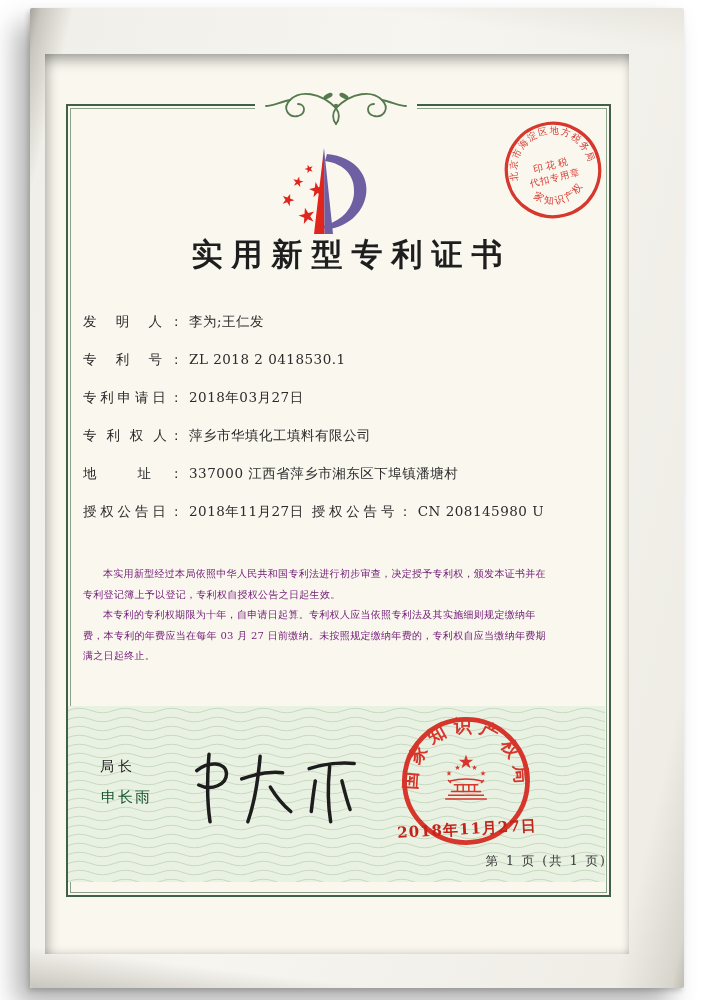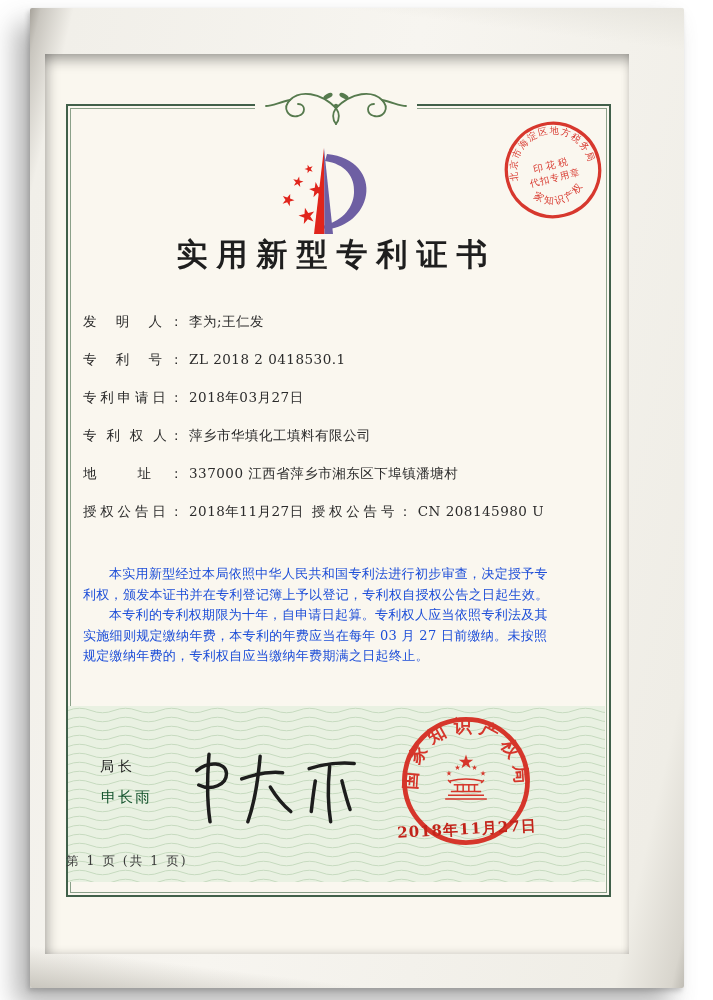--- a/index.html
+++ b/index.html
@@ -31,42 +31,42 @@
     z-index:2;
   }
   .bbox{position:absolute;left:21px;top:50px;width:541px;height:789px;border:2px solid #41604a;}
   .bbox-inner{position:absolute;inset:2px;border:1px solid #8aa089;}
   .ornament{position:absolute;left:210px;top:29px;width:162px;height:45px;background:#faf7ef;z-index:3;
     display:flex;align-items:center;justify-content:center;}
   
   .cert-no{position:absolute;left:38px;top:74px;font-size:13.5px;letter-spacing:1px;color:#333;z-index:4;}
   .logo{position:absolute;left:216px;top:82px;width:150px;height:102px;z-index:3;}
   .tax-stamp{position:absolute;left:452px;top:60px;width:112px;height:112px;transform:rotate(-14deg);opacity:.92;z-index:4;}
-  .title{position:absolute;left:21px;top:180px;width:541px;text-align:center;
+  .title{position:absolute;left:36px;top:180px;width:541px;text-align:center;
     font-size:31px;font-weight:600;letter-spacing:9px;color:#1e1e1e;z-index:4;}
   
   .fields{position:absolute;left:38px;top:256px;width:492px;font-size:13.5px;color:#2b2b2b;z-index:4;}
   .frow{margin:0 0 16px 0;line-height:22px;white-space:nowrap;}
   .frow.mb-lg{margin-bottom:24px;}
   .flabel{display:inline-block;width:100px;text-align:justify;text-align-last:justify;vertical-align:top;}
   .fvalue{margin-left:6px;letter-spacing:.5px;}
   .fpair2{margin-left:8px;}
   
-  .bodytext{position:absolute;left:38px;top:510px;width:470px;font-size:13px;line-height:20.5px;color:#1d4ed8;z-index:4;}
+  .bodytext{position:absolute;left:38px;top:510px;width:470px;font-size:10px;line-height:20.5px;color:#701a75;z-index:4;}
   .bodytext p{margin:0;text-indent:2em;letter-spacing:.3px;}
   
   .band{position:absolute;left:23px;top:652px;width:537px;height:176px;background:#e9f1e2;z-index:3;}
   .band svg{display:block;width:100%;height:100%;}
   .sig-role{position:absolute;left:55px;top:704px;font-size:14px;letter-spacing:4px;color:#222;z-index:5;}
   .sig-name{position:absolute;left:56px;top:734px;font-size:15px;letter-spacing:2px;color:#14532d;z-index:5;}
   .sig-hand{position:absolute;left:135px;top:686px;width:195px;height:92px;z-index:5;}
   .seal-wrap{position:absolute;left:350px;top:656px;width:142px;height:142px;z-index:5;opacity:.93;}
   .seal-date{position:absolute;left:344px;top:766px;width:156px;text-align:center;z-index:6;
     color:#c2231a;font-weight:bold;font-size:15px;letter-spacing:1px;transform:rotate(-3deg);}
-  .footer{position:absolute;left:21px;top:799px;width:541px;text-align:left;font-size:12.5px;
+  .footer{position:absolute;left:21px;top:799px;width:541px;text-align:right;font-size:12.5px;
     letter-spacing:2px;color:#3a3a3a;z-index:6;}
 </style>
 </head>
 <body>
 
 <div class="frame"></div>
 
 <div class="opening">
 
   <div class="bbox">

